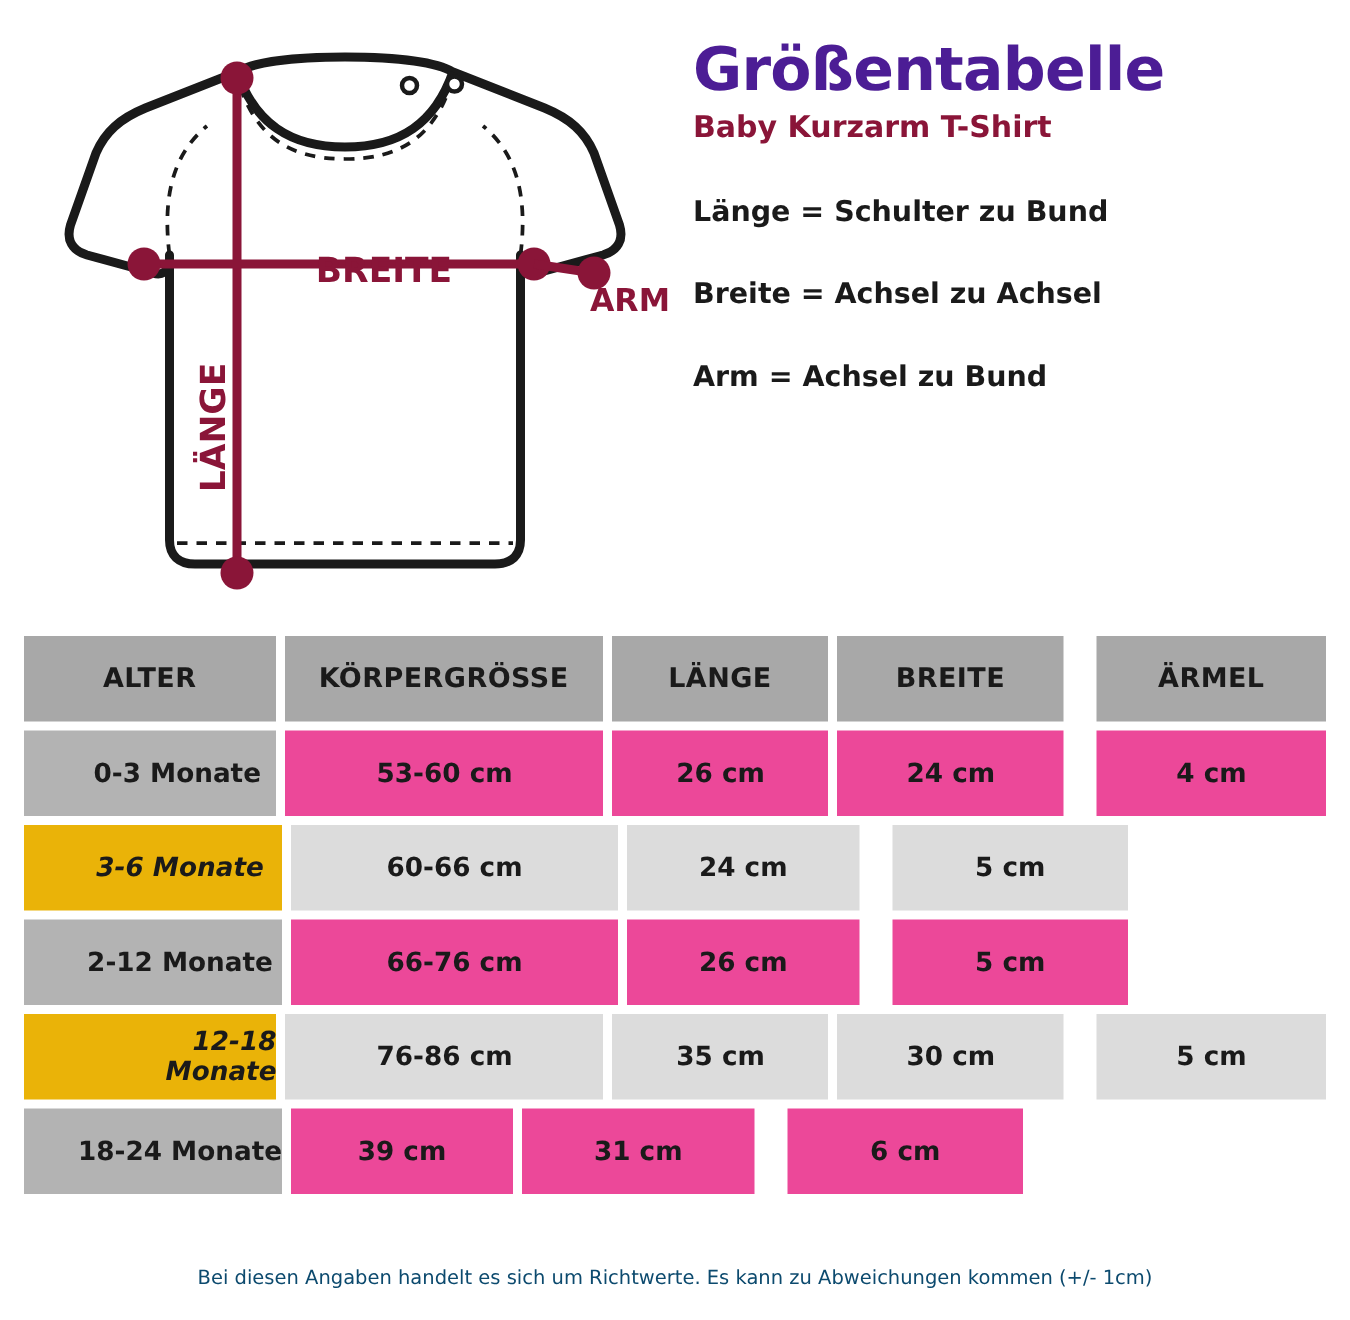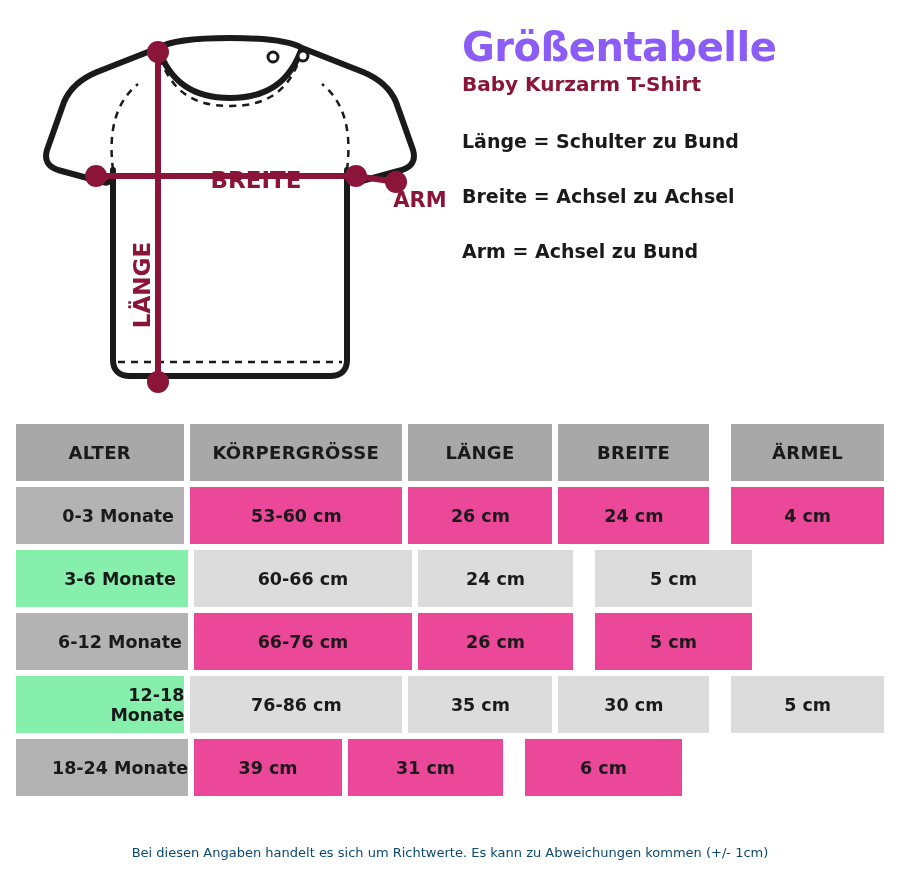--- a/index.html
+++ b/index.html
@@ -31,21 +31,21 @@
     width: 440px; height: 395px;
   }
   .info-wrap {
     position: absolute;
     left: 462px; top: 26px;
     width: 430px; height: 320px;
   }
   .title {
     font-size: 40px;
     font-weight: bold;
-    color: #8b5cf6;
+    color: #4c1d95;
     letter-spacing: -0.5px;
     line-height: 1.05;
     margin: 0 0 4px 0;
     white-space: nowrap;
   }
   .subtitle {
     font-size: 20px;
     font-weight: bold;
     color: #8a1538;
     margin: 0 0 34px 0;
@@ -80,21 +80,21 @@
   }
   .c0 { width: 172px; }
   .c1 { width: 218px; margin-left: 6px; }
   .c2 { width: 148px; margin-left: 6px; }
   .c3 { width: 155px; margin-left: 6px; }
   .c4 { width: 157px; margin-left: 22px; }
 
   .head .cell { background: #a8a8a8; font-size: 18px; letter-spacing: 0.3px; }
   .body .c0 { background: #b3b3b3; padding-left: 36px; }
   .body .c1, .body .c2, .body .c3, .body .c4 { background: #ec4899; }
-  .body.alt .c0 { background: #86efac; }
+  .body.alt .c0 { background: #eab308; font-style: italic; }
   .body.alt .c1, .body.alt .c2, .body.alt .c3, .body.alt .c4 { background: #dcdcdc; }
 
   .footnote {
     position: absolute;
     left: 0; top: 845px;
     width: 900px;
     text-align: center;
     font-size: 13px;
     color: #0c4a6e;
   }
@@ -178,21 +178,21 @@
     </div>
 
     <div class="row body alt">
       <div class="cell c0">3-6 Monate</div>
       <div class="cell c1">60-66 cm</div>
       <div class="cell c3">24 cm</div>
       <div class="cell c4">5 cm</div>
     </div>
 
     <div class="row body">
-      <div class="cell c0">6-12 Monate</div>
+      <div class="cell c0">2-12 Monate</div>
       <div class="cell c1">66-76 cm</div>
       <div class="cell c3">26 cm</div>
       <div class="cell c4">5 cm</div>
     </div>
 
     <div class="row body alt">
       <div class="cell c0">12-18 Monate</div>
       <div class="cell c1">76-86 cm</div>
       <div class="cell c2">35 cm</div>
       <div class="cell c3">30 cm</div>

